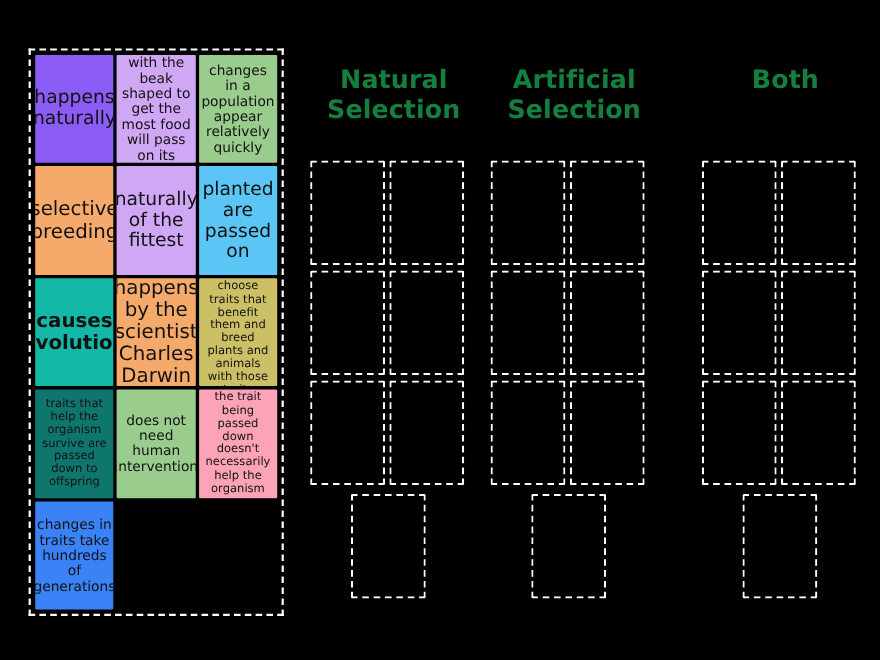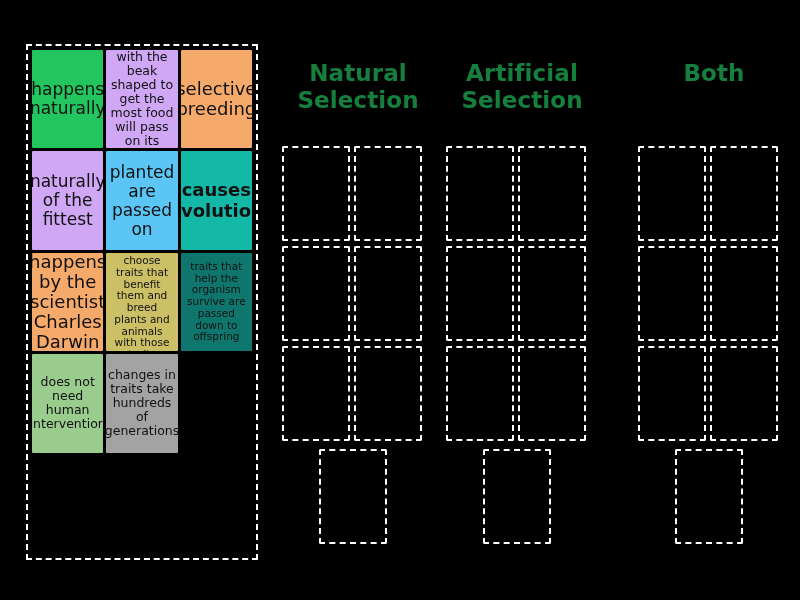--- a/index.html
+++ b/index.html
@@ -101,31 +101,33 @@
     border: 2px dashed #ffffff;
     box-sizing: border-box;
     background: transparent;
     border-radius: 2px;
   }
 </style>
 </head>
 <body>
 
 <div id="source-panel">
-    <div class="tile t-xl" style="background: #22c55e;">happens naturally</div>
+    <div class="tile t-xl" style="background: #8b5cf6;">happens naturally</div>
     <div class="tile t-md" style="background: rgb(207, 167, 245);">the bird with the beak shaped to get the most food will pass on its genes</div>
+    <div class="tile t-md" style="background: rgb(154, 204, 141);">changes in a population appear relatively quickly</div>
     <div class="tile t-lg" style="background: rgb(245, 169, 106);">selective breeding</div>
     <div class="tile t-xl" style="background: rgb(207, 167, 245);">naturally of the fittest</div>
     <div class="tile t-xl" style="background: rgb(91, 198, 245);">planted are passed on</div>
     <div class="tile t-lg" style="background: #14b8a6; font-weight: bold;">causes evolution</div>
     <div class="tile t-lg" style="background: rgb(245, 169, 106);">happens by the scientist Charles Darwin</div>
     <div class="tile t-sm" style="background: rgb(204, 192, 103);">humans choose traits that benefit them and breed plants and animals with those traits</div>
     <div class="tile t-sm" style="background: #0f766e;">traits that help the organism survive are passed down to offspring</div>
     <div class="tile t-md" style="background: rgb(154, 204, 141); text-align: center;">does not need human intervention</div>
-    <div class="tile t-md" style="background: #a3a3a3;">changes in traits take hundreds of generations</div>
+    <div class="tile t-sm" style="background: rgb(252, 163, 183);">the trait being passed down doesn't necessarily help the organism</div>
+    <div class="tile t-md" style="background: #3b82f6;">changes in traits take hundreds of generations</div>
   </div>
 
 <div class="column" id="col-natural">
   <div class="column-header">
       <div>Natural</div>
       <div>Selection</div>
     </div>
   <div class="slot-grid">
       <div class="slot"></div>
       <div class="slot"></div>

